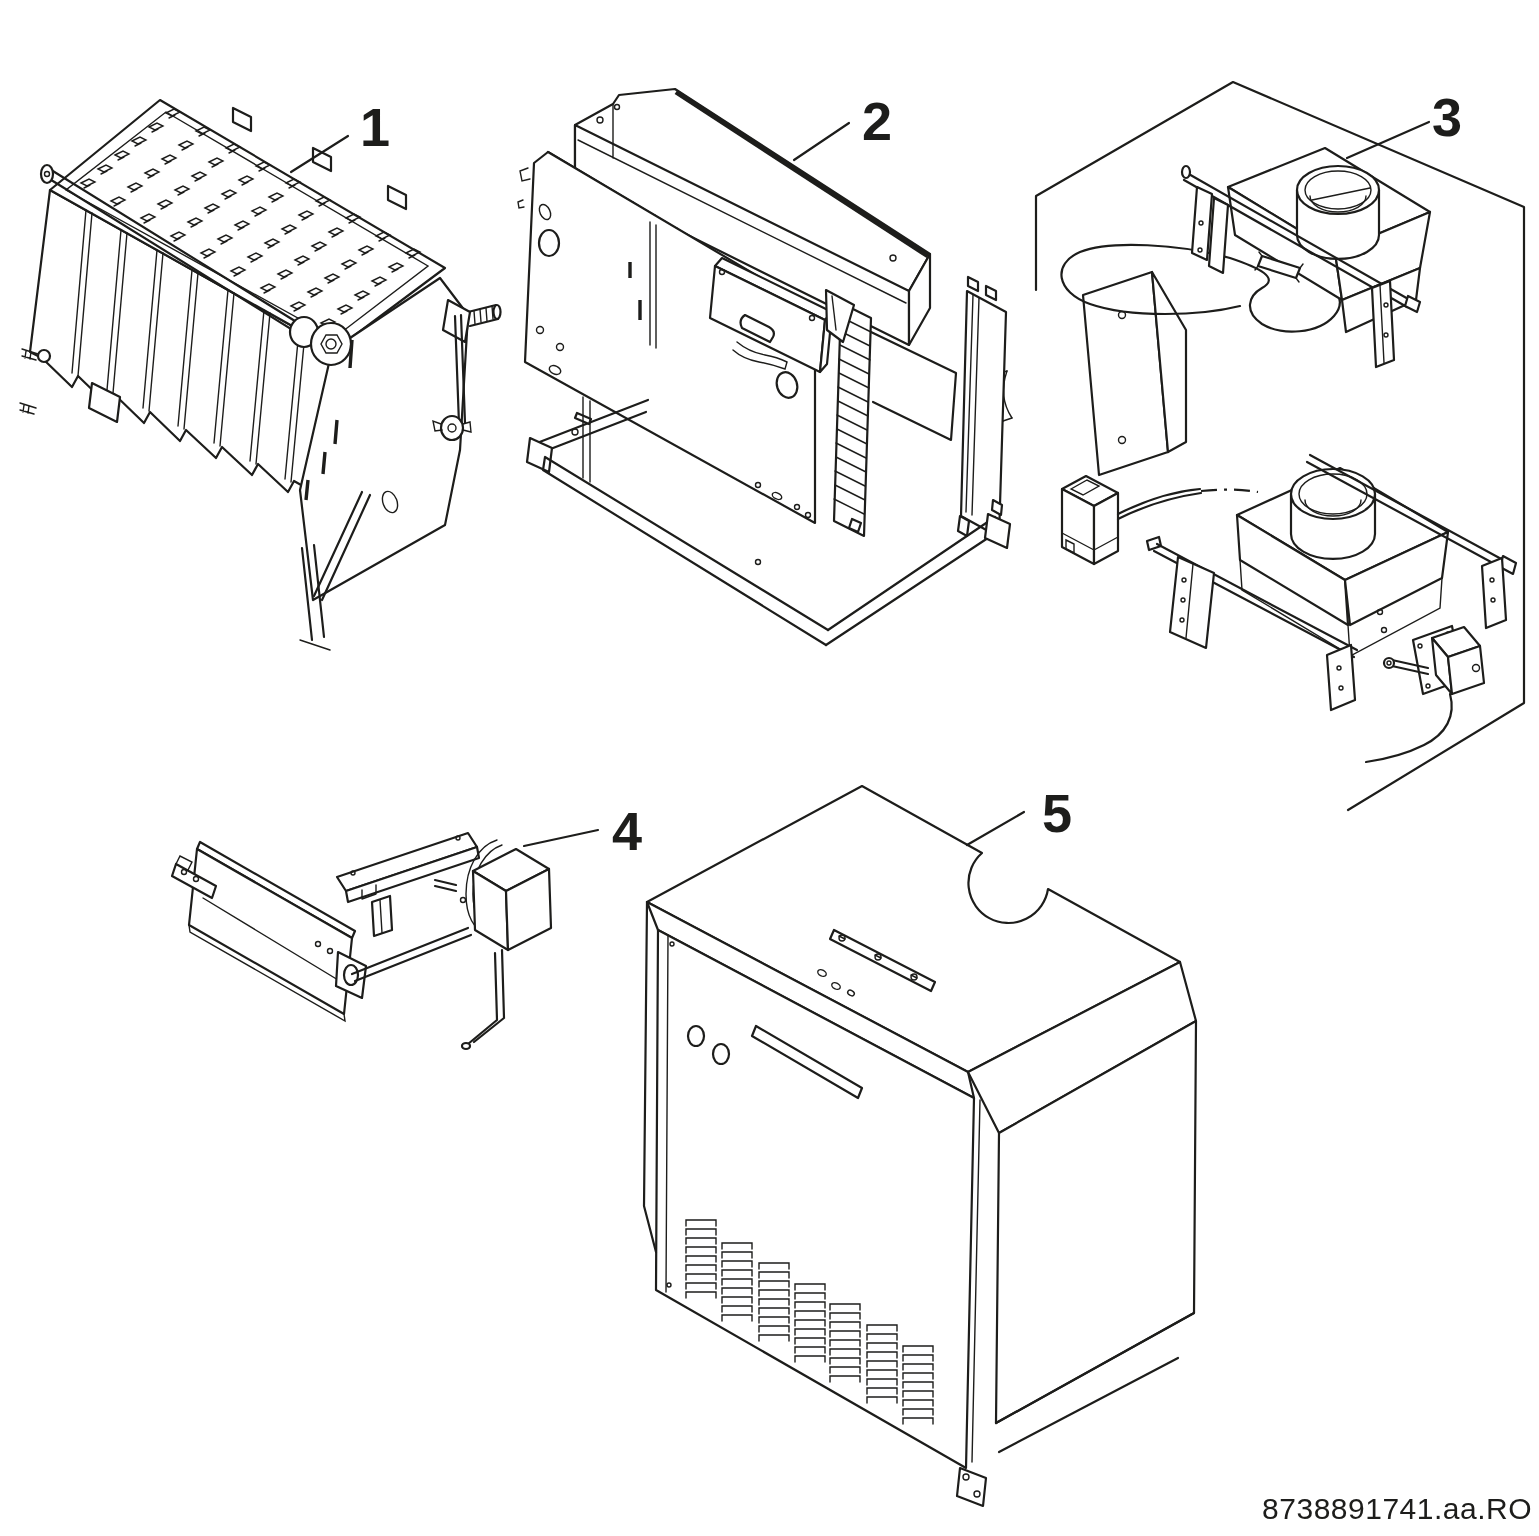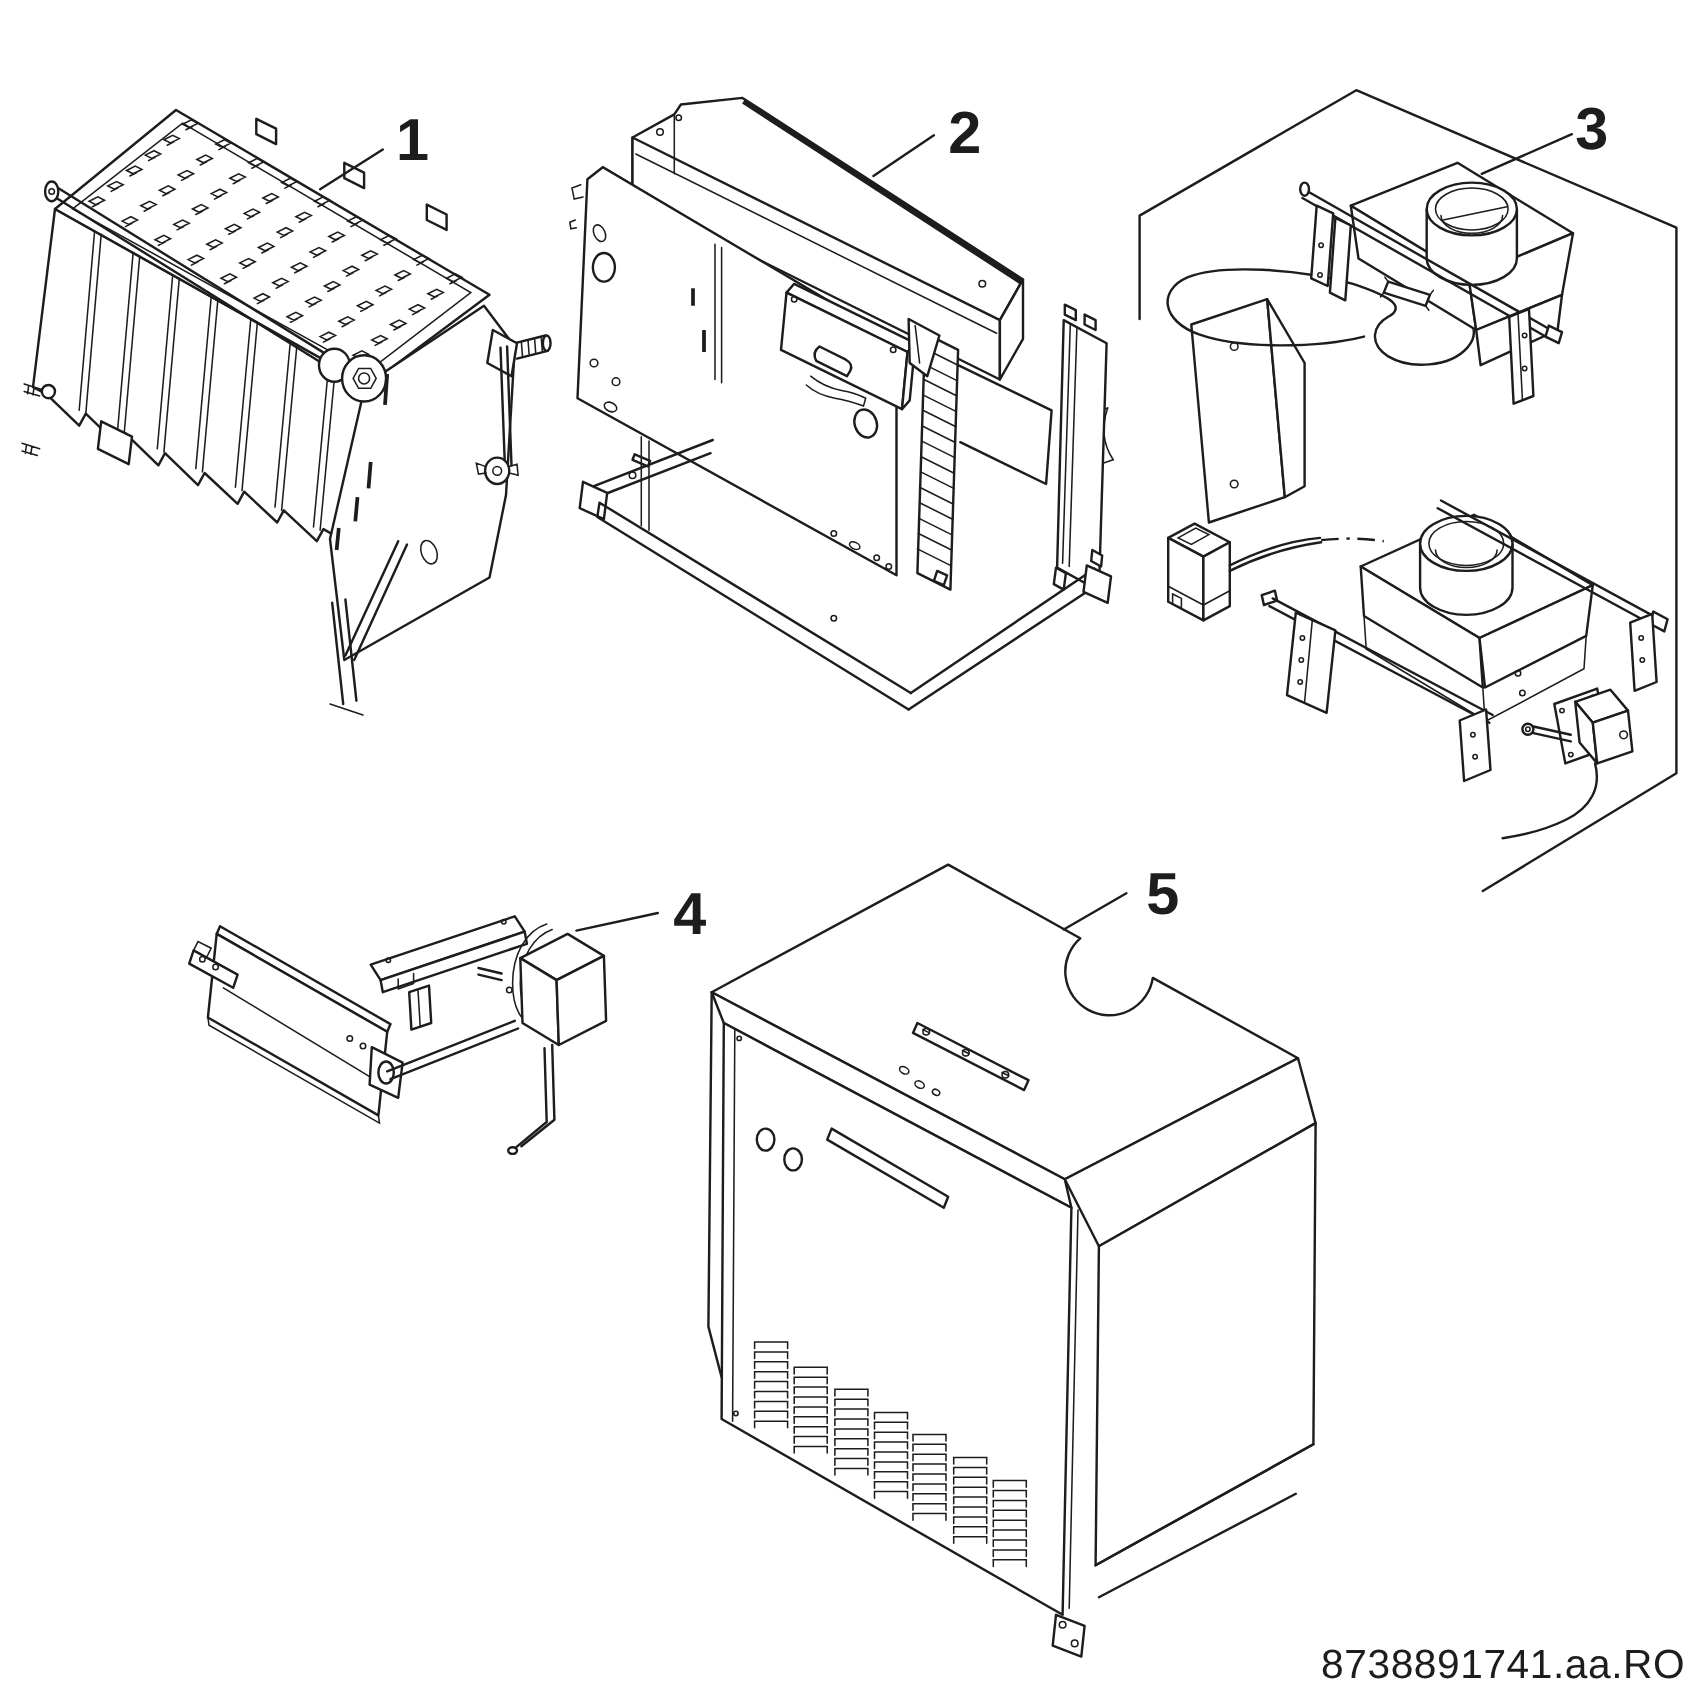--- a/index.html
+++ b/index.html
@@ -8,21 +8,21 @@
   svg{position:absolute;left:0;top:0;}
   svg *{vector-effect:none;}
   .ln{fill:none;stroke:#1d1d1b;stroke-width:2.2;stroke-linecap:round;stroke-linejoin:round;}
   .fw{fill:#ffffff;stroke:#1d1d1b;stroke-width:2.2;stroke-linejoin:round;}
   .thin{fill:none;stroke:#1d1d1b;stroke-width:1.4;stroke-linecap:round;}
   .thick{fill:none;stroke:#1d1d1b;stroke-width:5;stroke-linecap:butt;}
   .dash3{fill:none;stroke:#1d1d1b;stroke-width:3.4;stroke-linecap:butt;}
   .dashdot{fill:none;stroke:#1d1d1b;stroke-width:2.2;stroke-dasharray:16 7 3 7;}
   .callout{position:absolute;width:70px;margin-left:-35px;text-align:center;
            font-weight:700;font-size:54px;line-height:1;color:#1d1d1b;}
-  .doccode{position:absolute;right:7px;top:1492px;font-size:37px;color:#1d1d1b;letter-spacing:0.5px;}
+  .doccode{position:absolute;right:7px;top:1492px;font-size:30px;color:#1d1d1b;letter-spacing:0.5px;}
 </style>
 </head>
 <body>
 
 <div class="stage">
 
 <svg width="1539" height="1536" viewBox="0 0 1539 1536">
   <defs>
     <path id="stud" d="M-6,-3 l8,-4 6,3 -8,4 Z m3,5 l6,-3" class="thin"></path>
     <g id="studrow">

